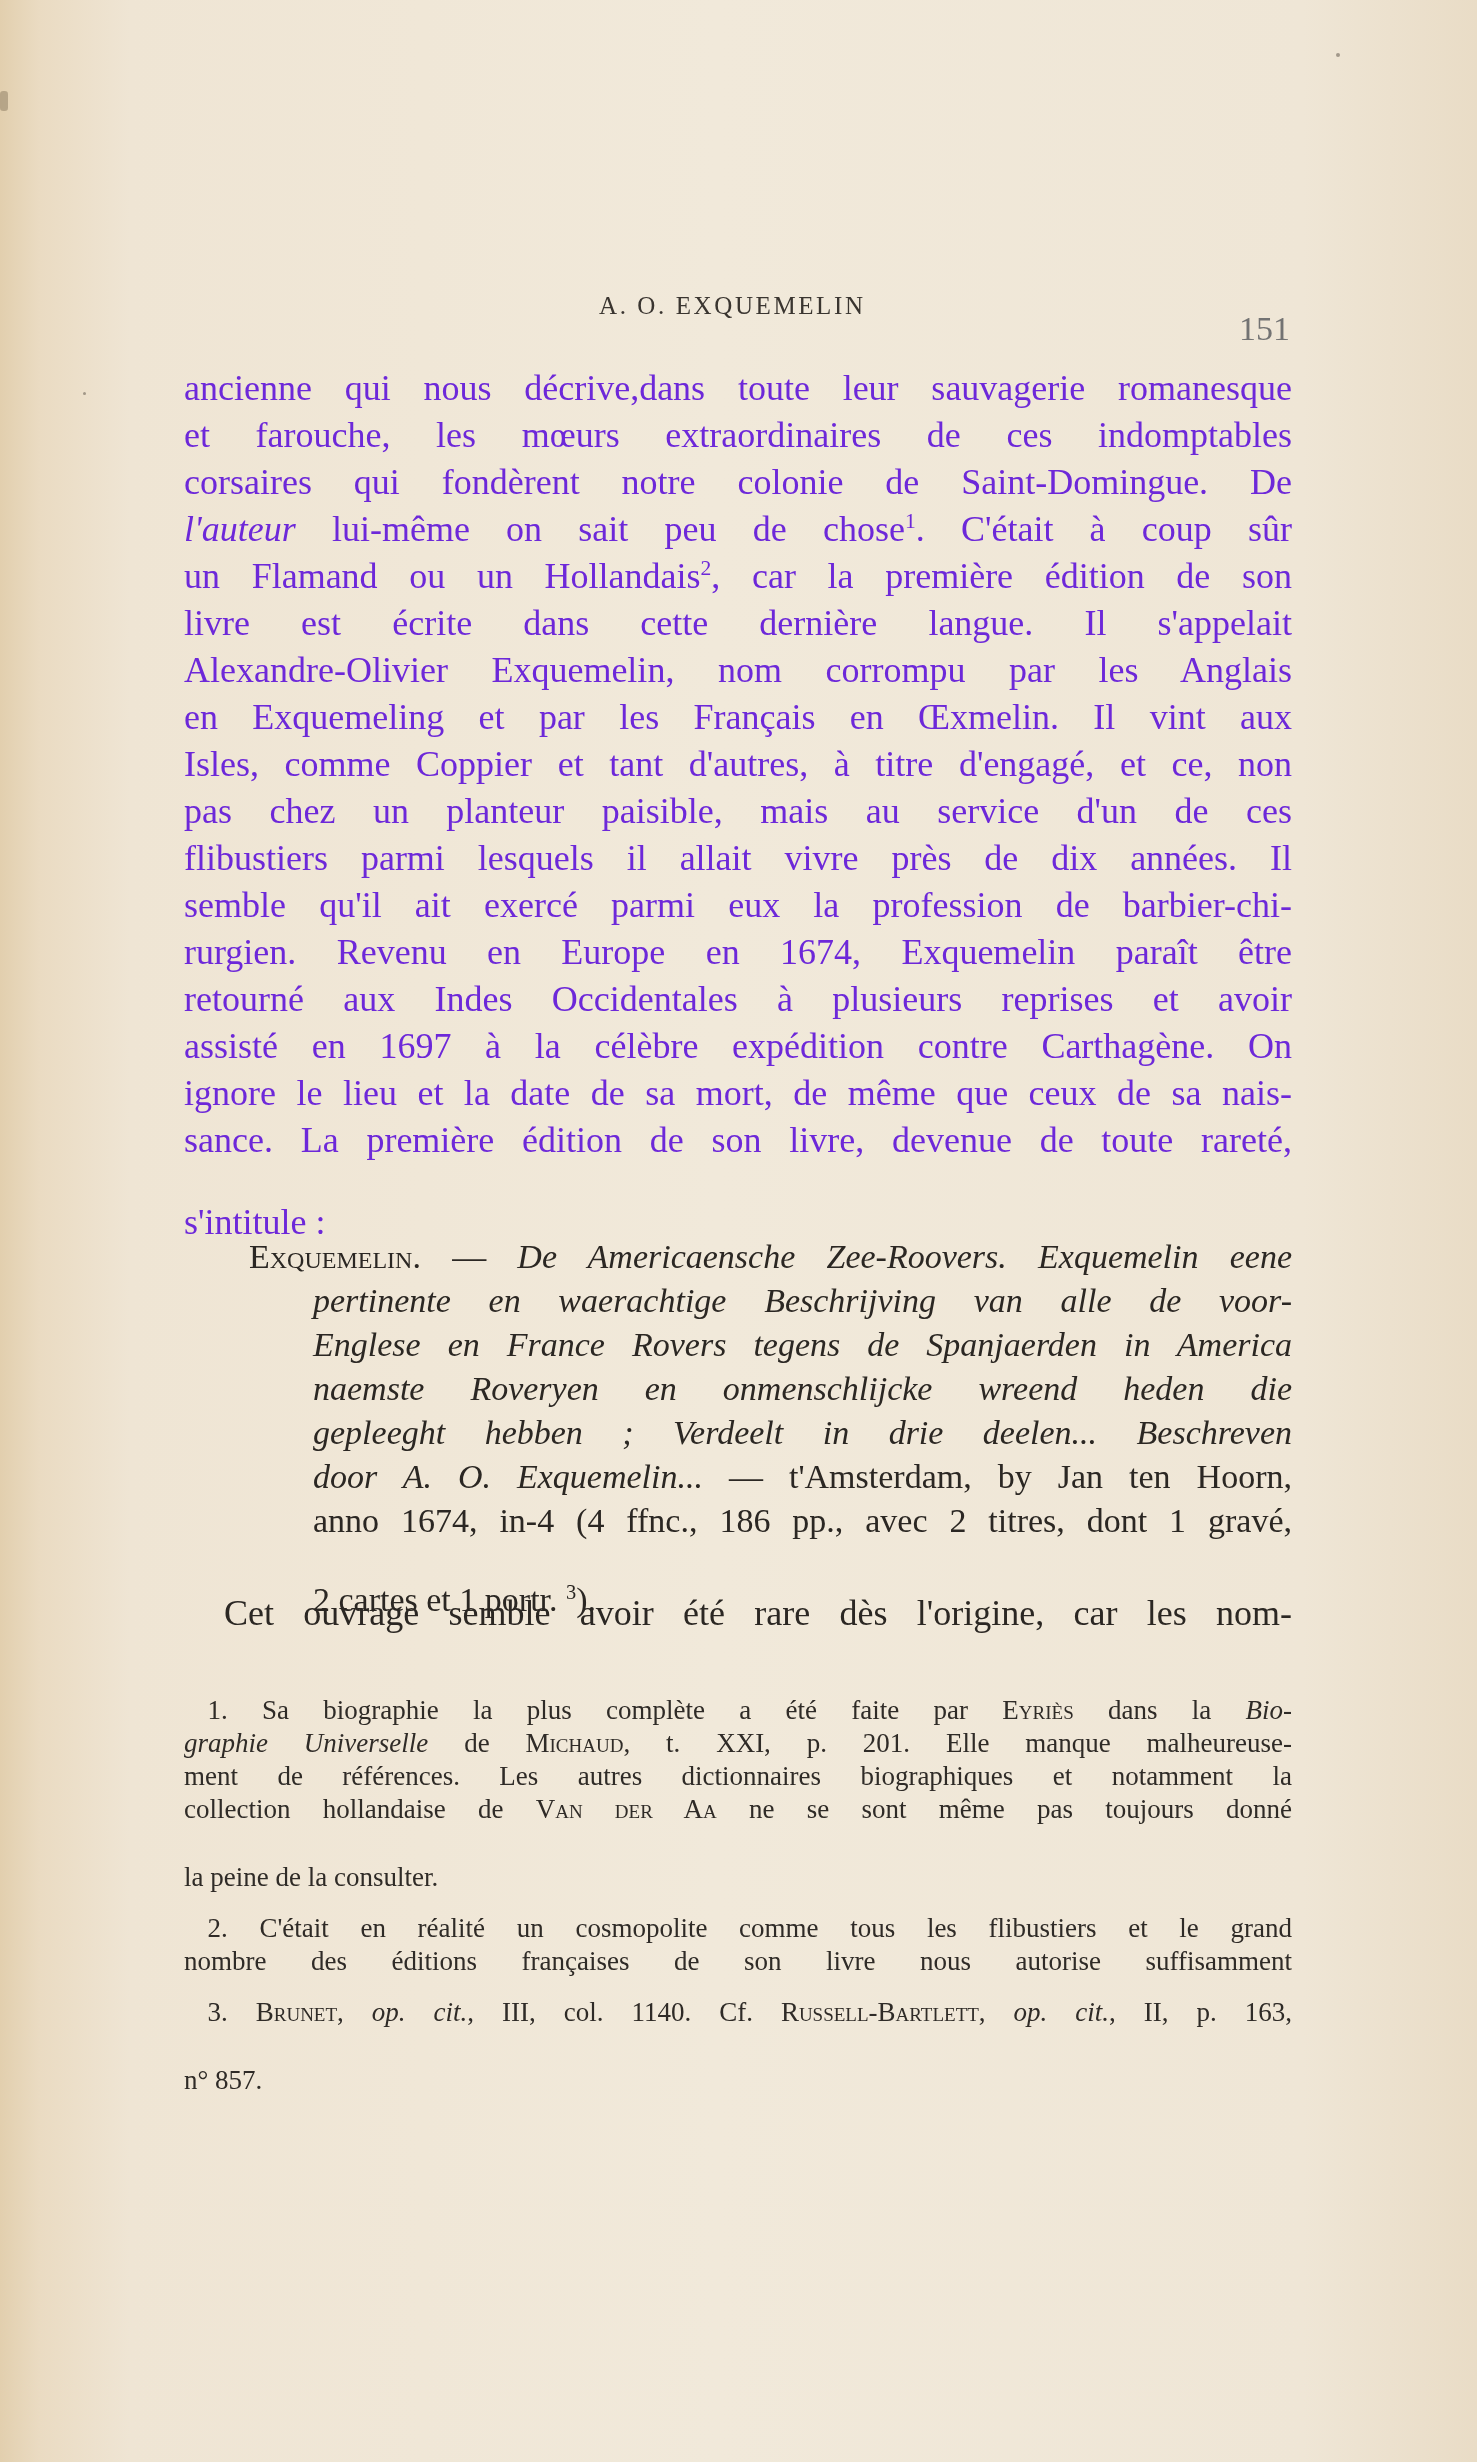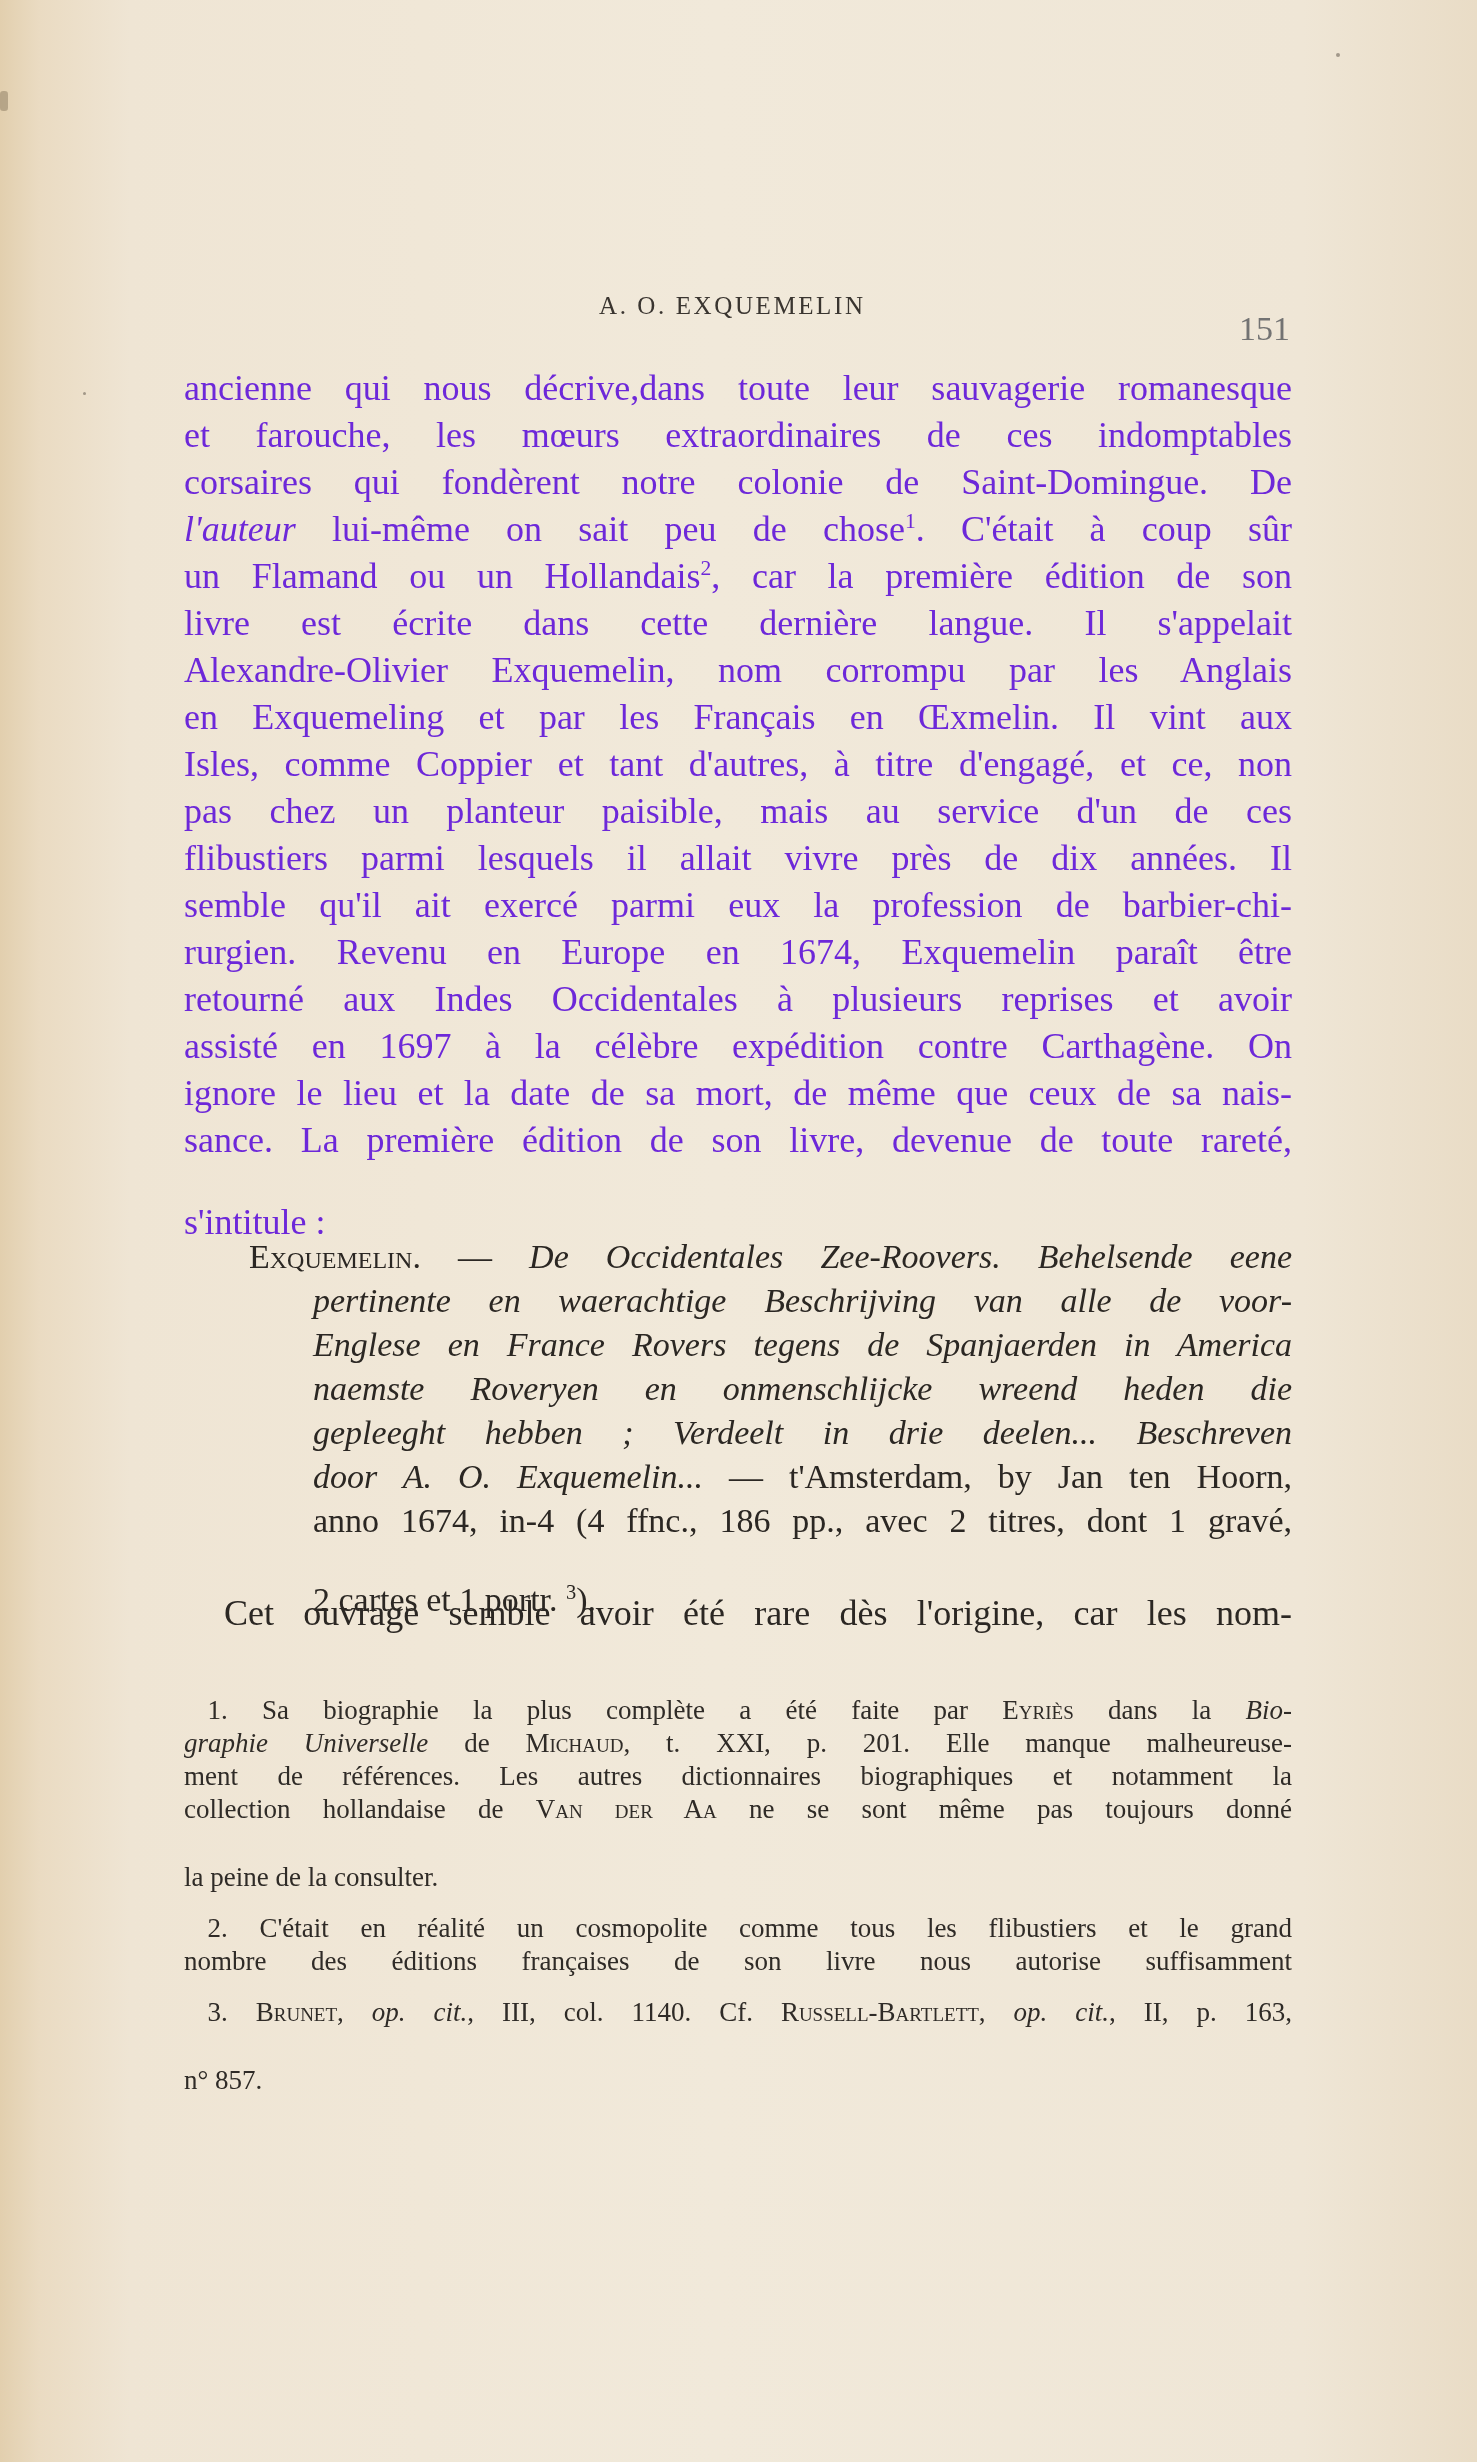--- a/index.html
+++ b/index.html
@@ -155,21 +155,21 @@
     <span class="line">semble qu'il ait exercé parmi eux la profession de barbier-chi-</span>
     <span class="line">rurgien. Revenu en Europe en 1674, Exquemelin paraît être</span>
     <span class="line">retourné aux Indes Occidentales à plusieurs reprises et avoir</span>
     <span class="line">assisté en 1697 à la célèbre expédition contre Carthagène. On</span>
     <span class="line">ignore le lieu et la date de sa mort, de même que ceux de sa nais-</span>
     <span class="line">sance. La première édition de son livre, devenue de toute rareté,</span>
     <span class="line last">s'intitule :</span>
   </div>
 
   <div class="citation">
-    <span class="line"><span class="sc">Exquemelin.</span><span> — </span><i>De Occidentales Zee-Roovers. Behelsende eene</i></span>
+    <span class="line"><span class="sc">Exquemelin.</span><span> — </span><i>De Americaensche Zee-Roovers. Exquemelin eene</i></span>
     <span class="line indent"><i>pertinente en waerachtige Beschrijving van alle de voor-</i></span>
     <span class="line indent"><i>Englese en France Rovers tegens de Spanjaerden in America</i></span>
     <span class="line indent"><i>naemste Roveryen en onmenschlijcke wreend heden die</i></span>
     <span class="line indent"><i>gepleeght hebben ; Verdeelt in drie deelen... Beschreven</i></span>
     <span class="line indent"><i>door A. O. Exquemelin...</i><span> — t'Amsterdam, by Jan ten Hoorn,</span></span>
     <span class="line indent">anno 1674, in-4 (4 ffnc., 186 pp., avec 2 titres, dont 1 gravé,</span>
     <span class="line indent last"><span>2 cartes et 1 portr. </span><sup>3</sup><span>).</span></span>
   </div>
 
   <div class="continuation">

